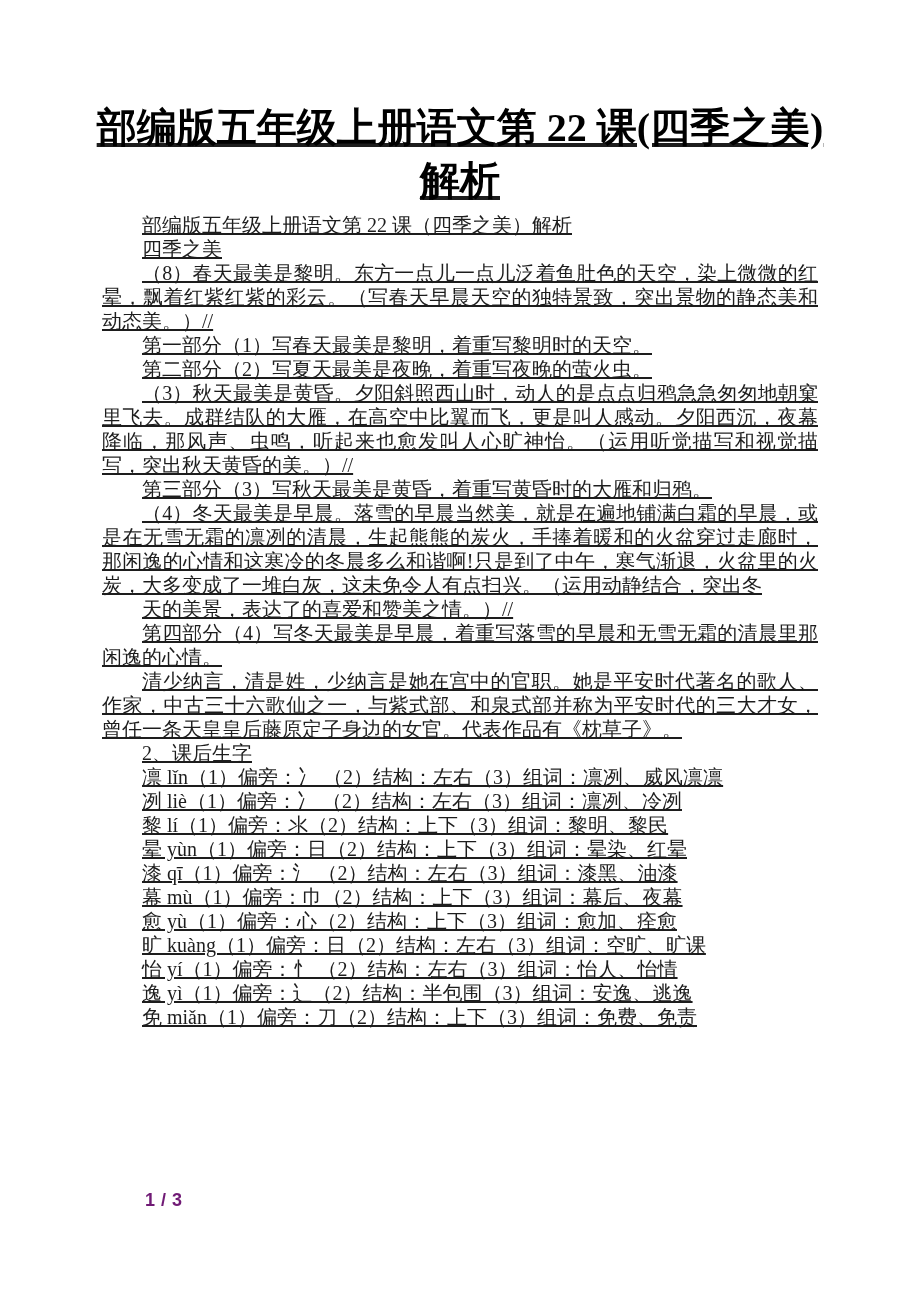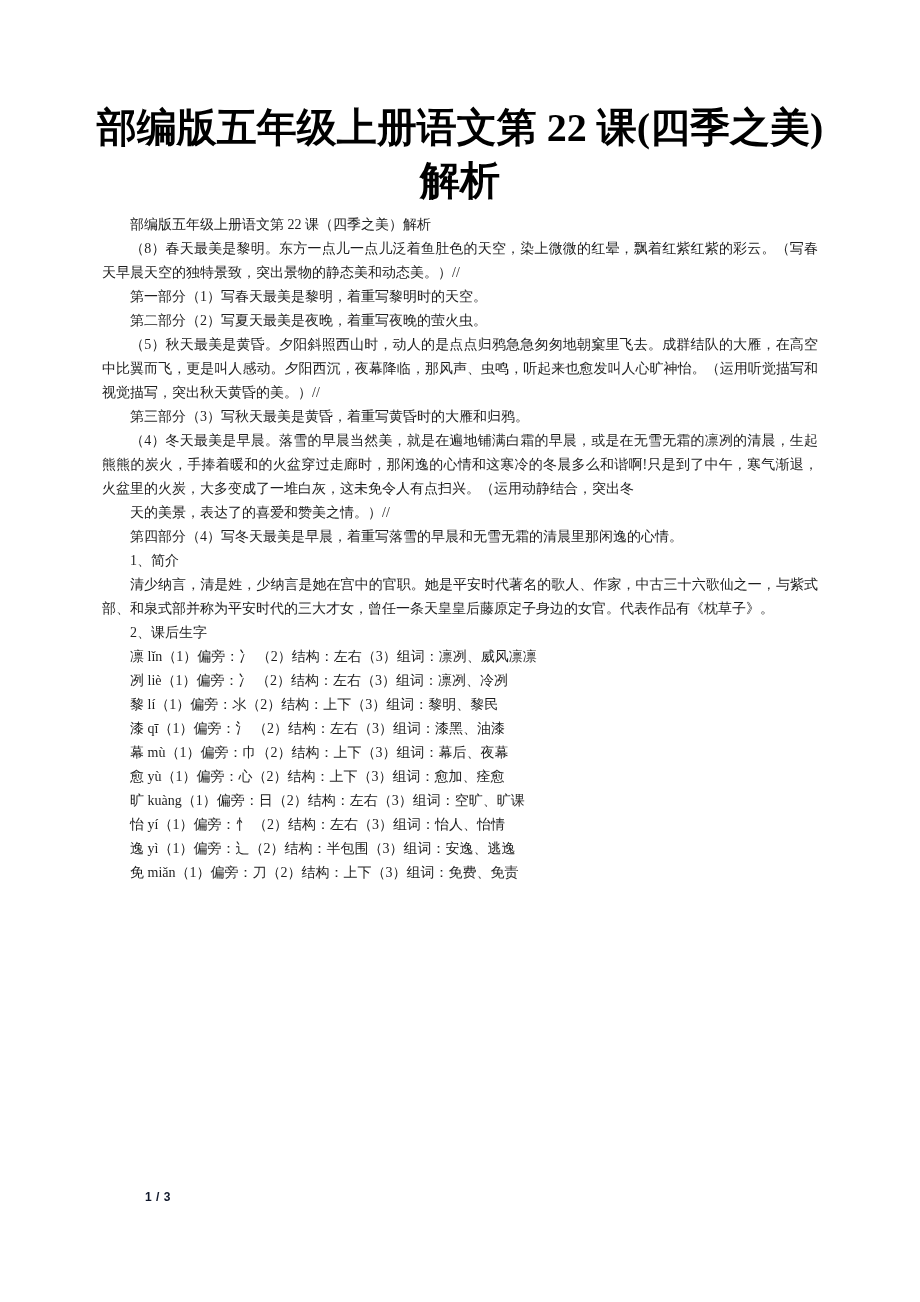--- a/index.html
+++ b/index.html
@@ -8,78 +8,80 @@
     background: #ffffff;
   }
   .doc {
     position: relative;
     width: 920px;
     height: 1302px;
     background: #ffffff;
     overflow: hidden;
     font-family: "Liberation Serif", "DejaVu Serif", serif;
     color: #1d1d1d;
+    text-decoration: underline;
   }
   .title {
     margin: 0;
     padding: 101px 70px 0 70px;
     font-size: 40px;
     line-height: 53px;
     font-weight: 700;
     text-align: center;
     color: #000000;
   }
   .title-line { display: block; }
   .content {
     margin: 6px 102px 0 102px;
     text-align: justify;
   }
   .para {
     margin: 0;
     text-indent: 2em;
-    font-size: 14px;
+    font-size: 20px;
     line-height: 24px;
     color: #1d1d1d;
   }
   .footer {
     position: absolute;
     left: 145px;
     top: 1190px;
     font-family: "Liberation Sans", "DejaVu Sans", sans-serif;
-    font-size: 12px;
+    font-size: 18px;
     font-weight: 700;
     letter-spacing: 0.5px;
-    color: #0f172a;
+    color: #701a75;
   }
 </style>
 </head>
 <body>
 
 <div class="doc">
   <h1 class="title">
     <span class="title-line">部编版五年级上册语文第 22 课(四季之美)</span>
     <span class="title-line">解析</span>
   </h1>
 
   <div class="content" id="content">
       <p class="para">部编版五年级上册语文第 22 课（四季之美）解析</p>
+      <p class="para">四季之美</p>
       <p class="para">（8）春天最美是黎明。东方一点儿一点儿泛着鱼肚色的天空，染上微微的红晕，飘着红紫红紫的彩云。（写春天早晨天空的独特景致，突出景物的静态美和动态美。）//</p>
       <p class="para">第一部分（1）写春天最美是黎明，着重写黎明时的天空。</p>
       <p class="para">第二部分（2）写夏天最美是夜晚，着重写夜晚的萤火虫。</p>
-      <p class="para">（5）秋天最美是黄昏。夕阳斜照西山时，动人的是点点归鸦急急匆匆地朝窠里飞去。成群结队的大雁，在高空中比翼而飞，更是叫人感动。夕阳西沉，夜幕降临，那风声、虫鸣，听起来也愈发叫人心旷神怡。（运用听觉描写和视觉描写，突出秋天黄昏的美。）//</p>
+      <p class="para">（3）秋天最美是黄昏。夕阳斜照西山时，动人的是点点归鸦急急匆匆地朝窠里飞去。成群结队的大雁，在高空中比翼而飞，更是叫人感动。夕阳西沉，夜幕降临，那风声、虫鸣，听起来也愈发叫人心旷神怡。（运用听觉描写和视觉描写，突出秋天黄昏的美。）//</p>
       <p class="para">第三部分（3）写秋天最美是黄昏，着重写黄昏时的大雁和归鸦。</p>
       <p class="para">（4）冬天最美是早晨。落雪的早晨当然美，就是在遍地铺满白霜的早晨，或是在无雪无霜的凛冽的清晨，生起熊熊的炭火，手捧着暖和的火盆穿过走廊时，那闲逸的心情和这寒冷的冬晨多么和谐啊!只是到了中午，寒气渐退，火盆里的火炭，大多变成了一堆白灰，这未免令人有点扫兴。（运用动静结合，突出冬</p>
       <p class="para">天的美景，表达了的喜爱和赞美之情。）//</p>
       <p class="para">第四部分（4）写冬天最美是早晨，着重写落雪的早晨和无雪无霜的清晨里那闲逸的心情。</p>
-      <p class="para">1、简介</p>
       <p class="para">清少纳言，清是姓，少纳言是她在宫中的官职。她是平安时代著名的歌人、作家，中古三十六歌仙之一，与紫式部、和泉式部并称为平安时代的三大才女，曾任一条天皇皇后藤原定子身边的女官。代表作品有《枕草子》。</p>
       <p class="para">2、课后生字</p>
       <p class="para">凛 lǐn（1）偏旁：冫 （2）结构：左右（3）组词：凛冽、威风凛凛</p>
       <p class="para">冽 liè（1）偏旁：冫 （2）结构：左右（3）组词：凛冽、冷冽</p>
       <p class="para">黎 lí（1）偏旁：氺（2）结构：上下（3）组词：黎明、黎民</p>
+      <p class="para">晕 yùn（1）偏旁：日（2）结构：上下（3）组词：晕染、红晕</p>
       <p class="para">漆 qī（1）偏旁：氵 （2）结构：左右（3）组词：漆黑、油漆</p>
       <p class="para">幕 mù（1）偏旁：巾（2）结构：上下（3）组词：幕后、夜幕</p>
       <p class="para">愈 yù（1）偏旁：心（2）结构：上下（3）组词：愈加、痊愈</p>
       <p class="para">旷 kuàng（1）偏旁：日（2）结构：左右（3）组词：空旷、旷课</p>
       <p class="para">怡 yí（1）偏旁：忄 （2）结构：左右（3）组词：怡人、怡情</p>
       <p class="para">逸 yì（1）偏旁：辶（2）结构：半包围（3）组词：安逸、逃逸</p>
       <p class="para">免 miǎn（1）偏旁：刀（2）结构：上下（3）组词：免费、免责</p>
     </div>
 
   <div class="footer">1 / 3</div>

